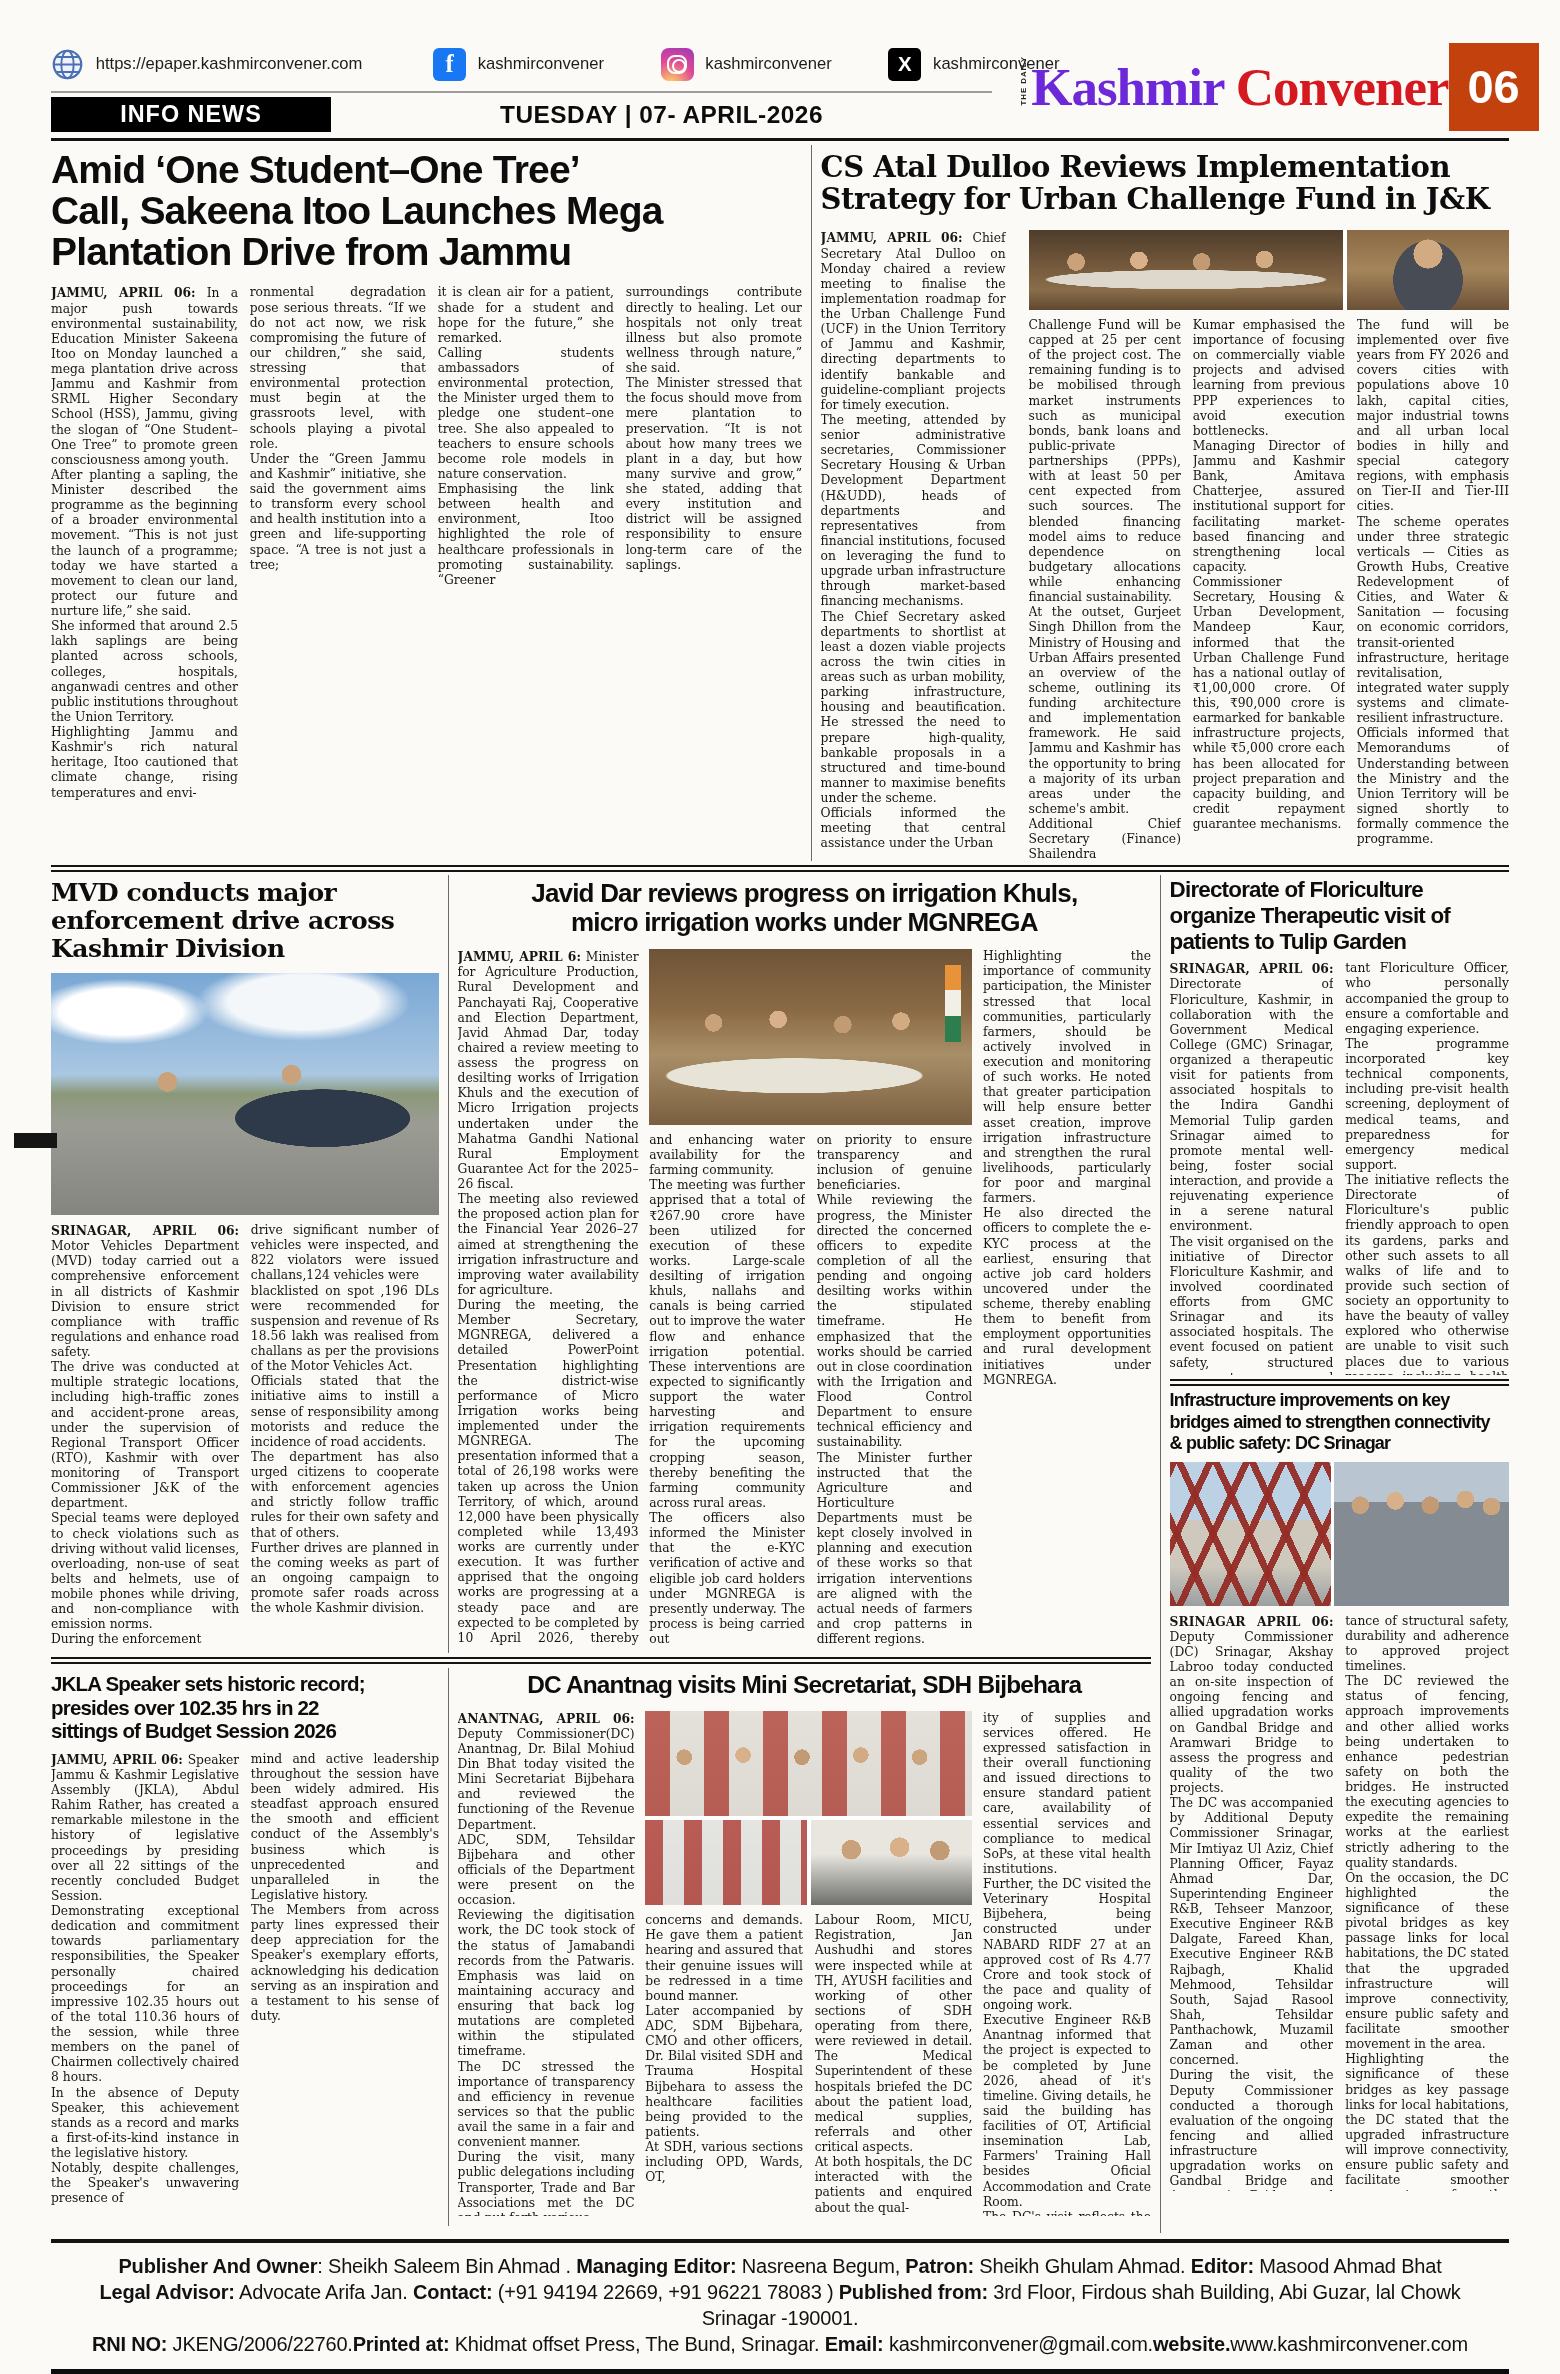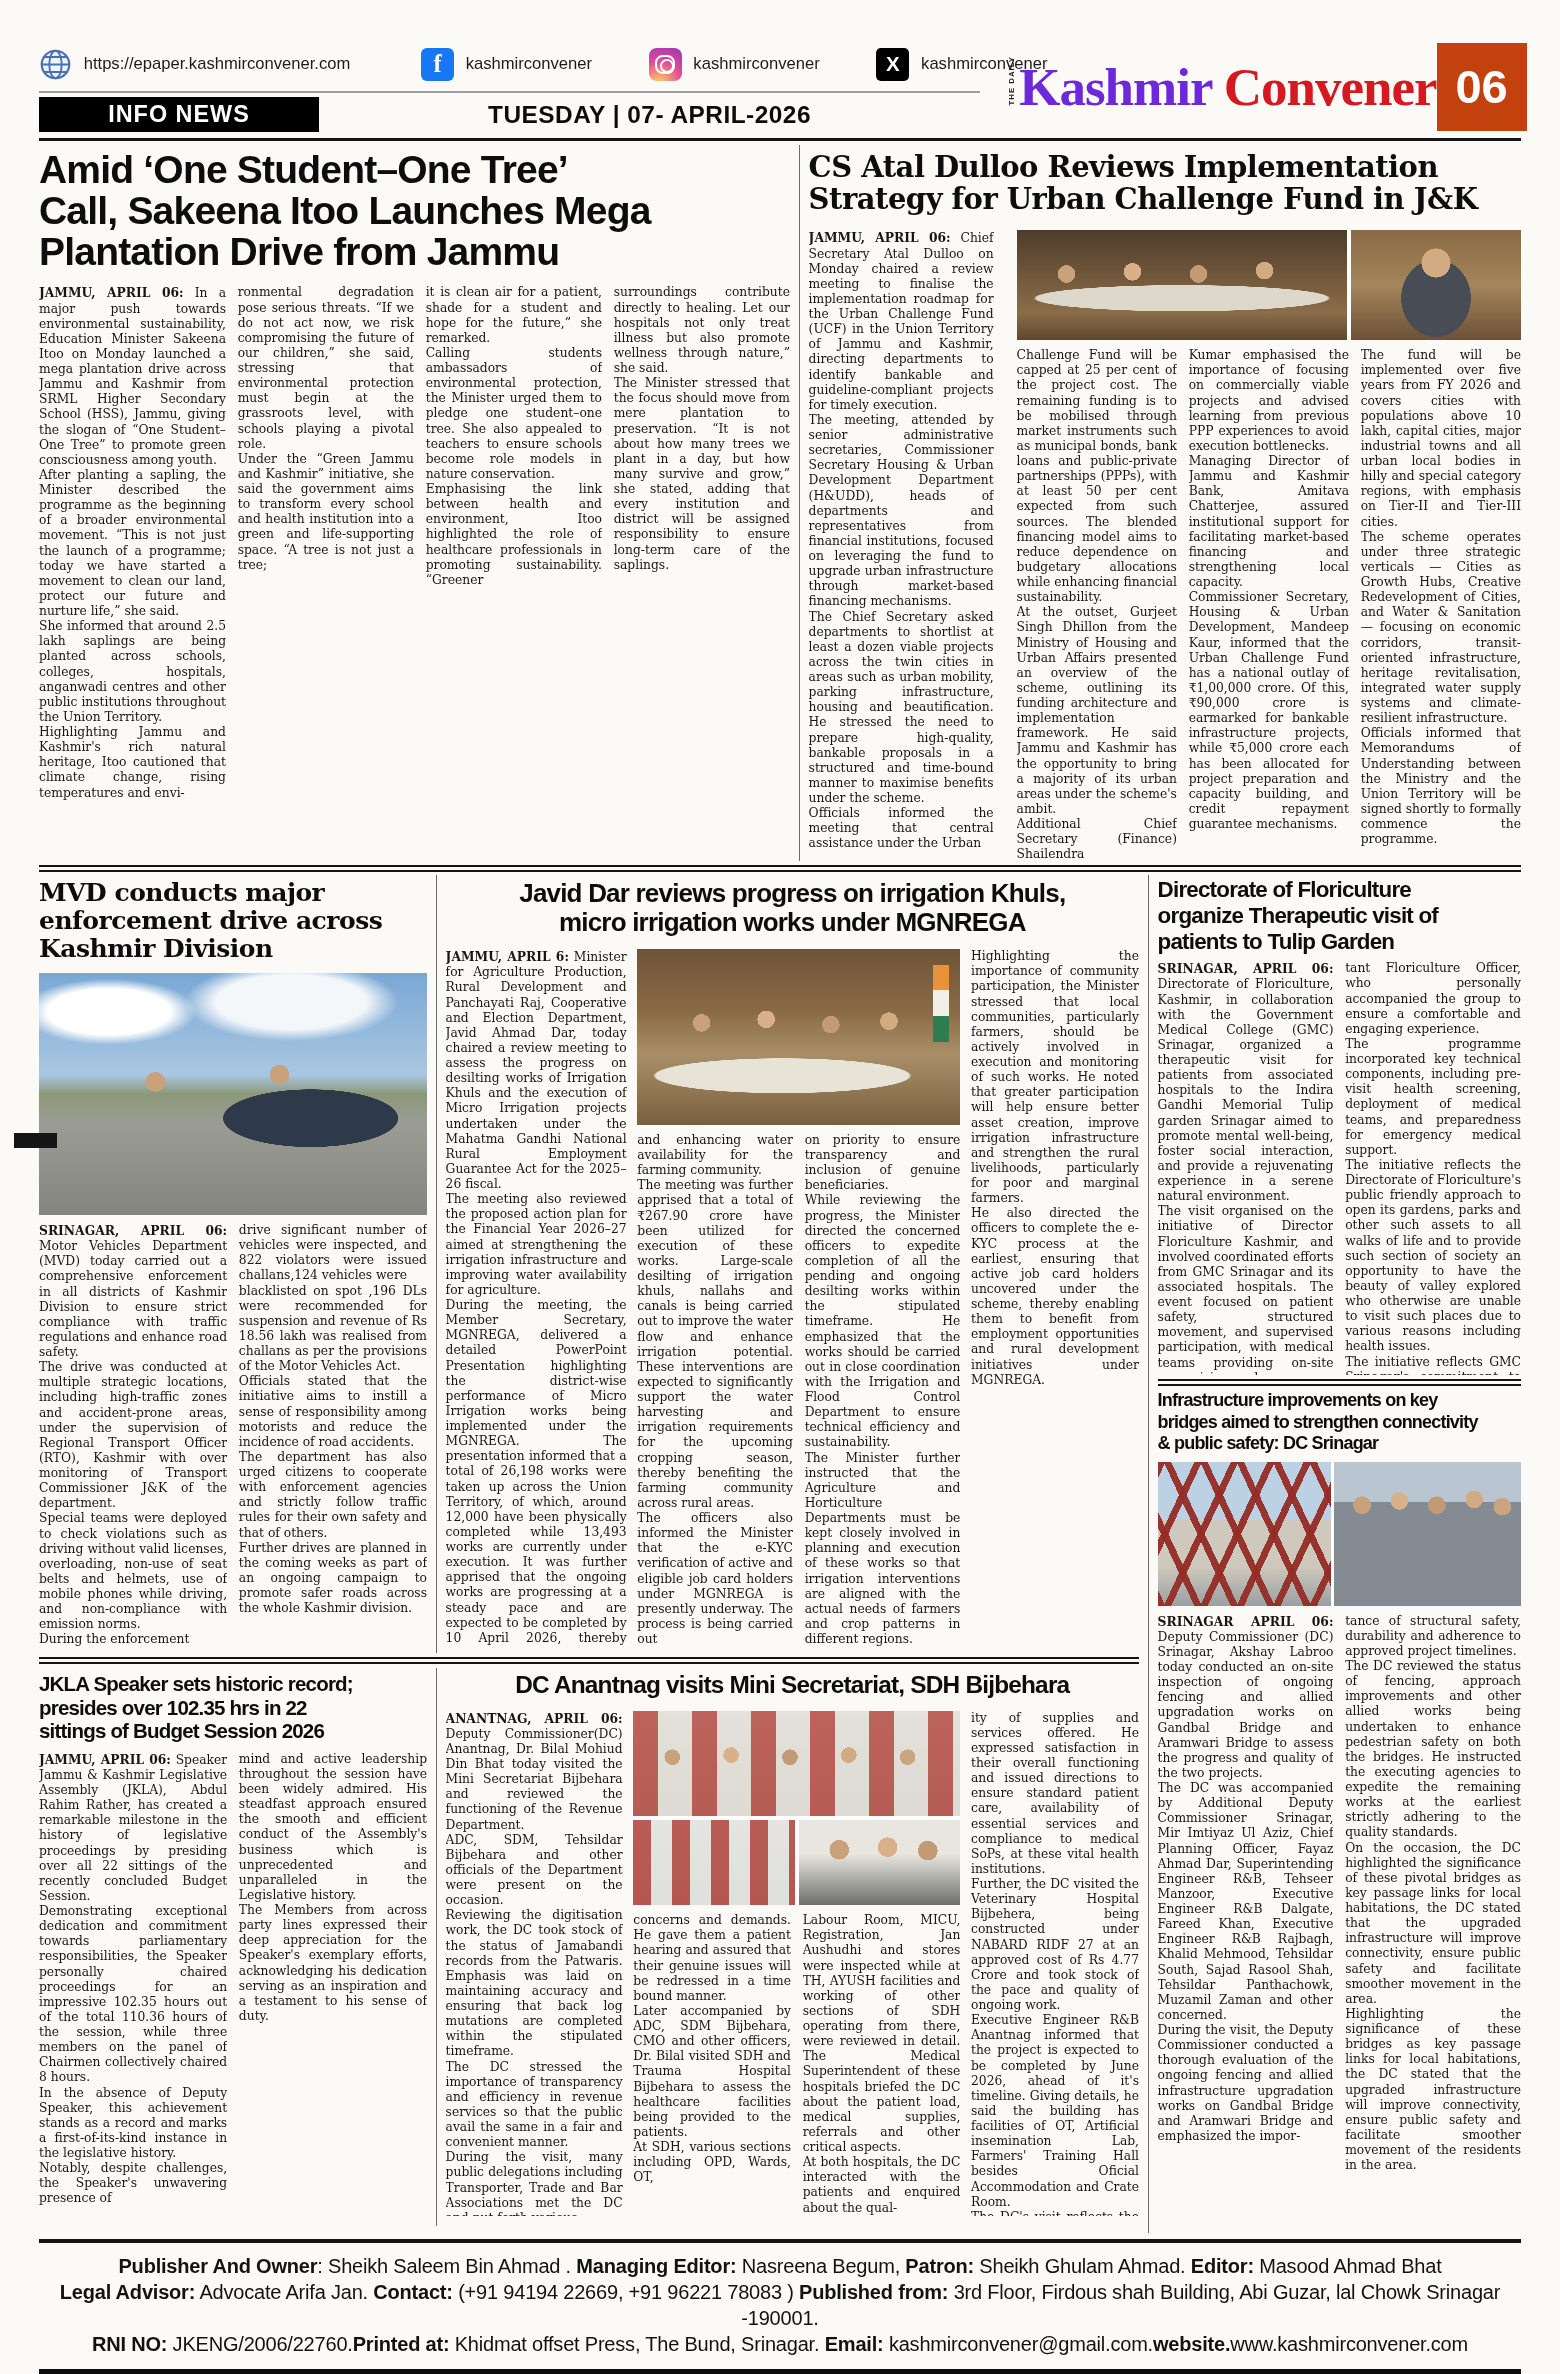--- a/index.html
+++ b/index.html
@@ -1,20 +1,20 @@
 <!DOCTYPE html>
 <html><head>
 <meta charset="utf-8">
 <title>Kashmir Convener — Page 06</title>
 <style>
   * { margin:0; padding:0; box-sizing:border-box; }
   html,body { background:#9a9a9a; }
   .page {
     width:1560px; height:2375px; margin:0 auto; position:relative;
-    background:#fbfaf6; color:#141414; padding:37px 39px 0;
+    background:#fbfaf6; color:#141414; padding:37px 51px 0;
     overflow:hidden; font-family:"Liberation Sans", sans-serif;
   }
   
   .header-row { display:flex; height:99px; }
   .social-area { width:941px; display:flex; flex-direction:column; }
   .social-row { display:flex; align-items:center; gap:11.7px; height:55px; }
   .icon { width:33px; height:33px; flex:0 0 33px; display:flex; align-items:center; justify-content:center; }
   .icon-fb { background:#1877f2; border-radius:5.9px; color:#fff; font-family:"Liberation Serif",serif; font-weight:bold; font-size:24.4px; }
   .icon-ig { border-radius:7.8px; background:radial-gradient(circle at 30% 110%, #fdc468 8%, #df4996 55%, #9b36b7 100%); position:relative; }
   .icon-ig::before { content:""; position:absolute; inset:6.8px; border:2.3px solid #fff; border-radius:7.8px; }

